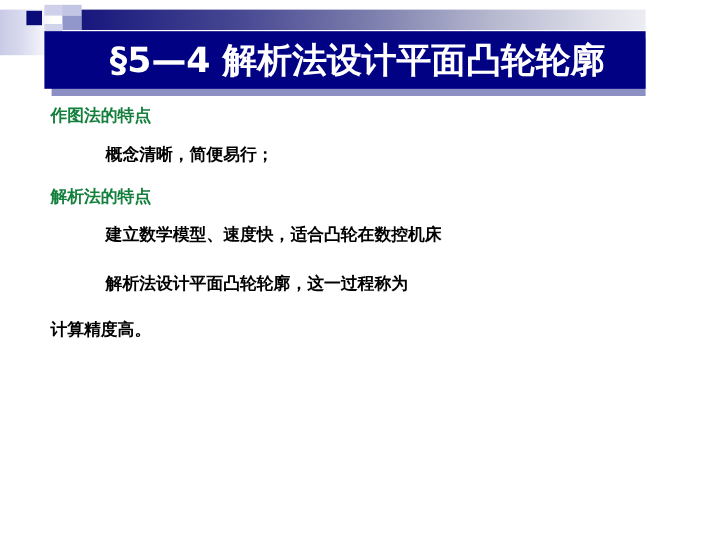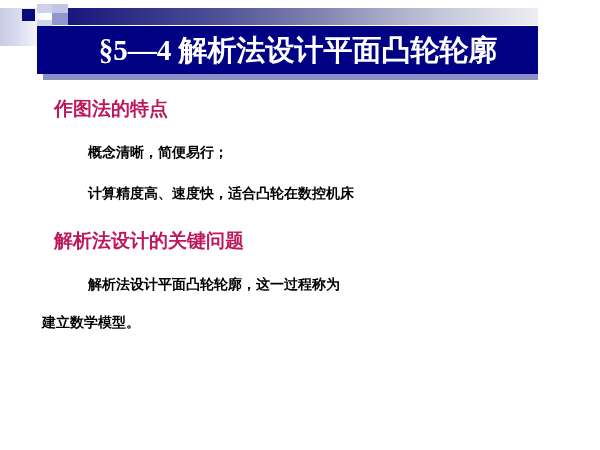--- a/index.html
+++ b/index.html
@@ -9,21 +9,20 @@
   }
   body {
     font-family: "DejaVu Sans", "Liberation Sans", sans-serif;
   }
   .slide {
     position: relative;
     width: 538px;
     height: 450px;
     background: #ffffff;
     overflow: hidden;
-    font-family: Liberation Serif, serif;
   }
 
   
   .deco {
     position: absolute;
     left: 0;
     top: 0;
     width: 132px;
     height: 46px;
   }
@@ -111,24 +110,24 @@
   }
 
   
   .body {
     position: absolute;
     left: 0;
     top: 84px;
     width: 600px;
   }
   .heading {
-    color: #be185d;
-    font-size: 19px;
+    color: #15803d;
+    font-size: 14px;
     font-weight: bold;
-    margin: 12px;
+    margin: 0;
     padding: 0 0 0 42px;
     line-height: 26px;
     white-space: nowrap;
   }
   .para {
     color: #000000;
     font-size: 14px;
     font-weight: bold;
     margin: 0;
     padding: 0 0 0 42px;
@@ -166,25 +165,25 @@
   <div class="body">
 
     <div>
       <p class="heading">作图法的特点</p>
       <p class="para indent">概念清晰，简便易行；</p>
     </div>
 
     <div class="gap-sm"></div>
 
     <div>
-      <p class="para indent">计算精度高、速度快，适合凸轮在数控机床</p>
+      <p class="heading">解析法的特点</p>
+      <p class="para indent">建立数学模型、速度快，适合凸轮在数控机床</p>
     </div>
 
     <div class="gap-sm"></div>
 
     <div>
-      <p class="heading">解析法设计的关键问题</p>
       <p class="para indent">解析法设计平面凸轮轮廓，这一过程称为</p>
-      <p class="para">建立数学模型。</p>
+      <p class="para">计算精度高。</p>
     </div>
 
   </div>
 </div>
 
 </body></html>

